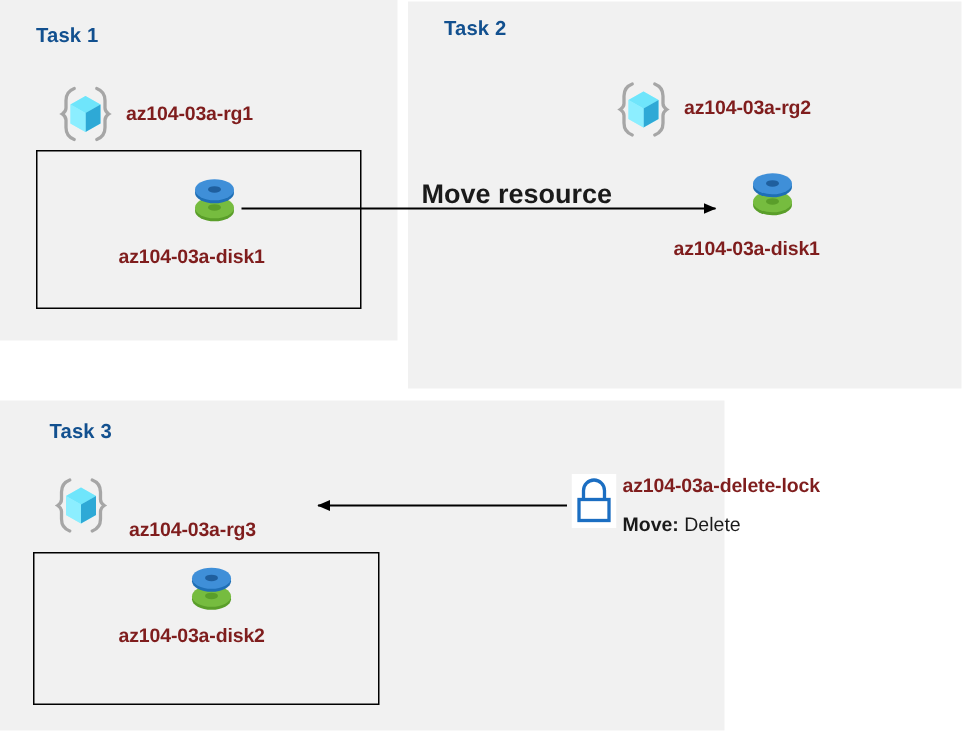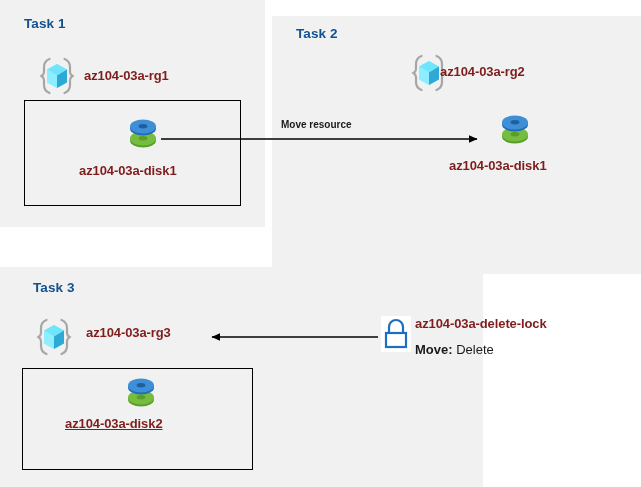--- a/index.html
+++ b/index.html
@@ -16,21 +16,21 @@
     -webkit-font-smoothing: antialiased;
   }
 
   
   .panel {
     position: absolute;
     background: #f1f1f1;
     box-sizing: border-box;
   }
   #panel-task1 { left: 0px;   top: 0px;   width: 265px; height: 227px; }
-  #panel-task2 { left: 272px; top: 16px;   width: 369px; height: 258px; }
+  #panel-task2 { left: 272px; top: 1px;   width: 369px; height: 258px; }
   #panel-task3 { left: 0px;   top: 267px; width: 483px; height: 220px; }
 
   .task-heading {
     position: absolute;
     color: #12508f;
     font-weight: bold;
     font-size: 13.5px;
     letter-spacing: 0.1px;
     white-space: nowrap;
   }
@@ -58,42 +58,42 @@
     position: absolute;
     font-size: 13px;
     font-weight: bold;
     color: #7f1d1d;
     white-space: nowrap;
     letter-spacing: -0.1px;
   }
 
   #rg1-label   { left: 84px;  top: 68px;  }
   #disk1-label { left: 79px;  top: 163px; }
-  #rg2-label   { left: 440px; top: 64px;  }
+  #rg2-label   { left: 456px; top: 64px;  }
   #disk2b-label{ left: 449px; top: 158px; }
-  #rg3-label   { left: 86px;  top: 325px; }
-  #disk2-label { left: 65px;  top: 416px; text-decoration: underline; }
+  #rg3-label   { left: 86px;  top: 345px; }
+  #disk2-label { left: 79px;  top: 416px; }
 
   #lock-name-label { left: 415px; top: 316px; }
   #lock-type-line  {
     position: absolute;
     left: 415px;
     top: 342px;
     font-size: 13px;
     color: #1a1a1a;
     white-space: nowrap;
   }
   #lock-type-line .type-key { font-weight: bold; }
   #lock-type-line .type-val { font-weight: normal; }
 
   #move-label {
     position: absolute;
     left: 281px;
     top: 119px;
-    font-size: 10px;
+    font-size: 18px;
     font-weight: bold;
     color: #1a1a1a;
     white-space: nowrap;
   }
 
   
   .connector {
     position: absolute;
     overflow: visible;
     pointer-events: none;

